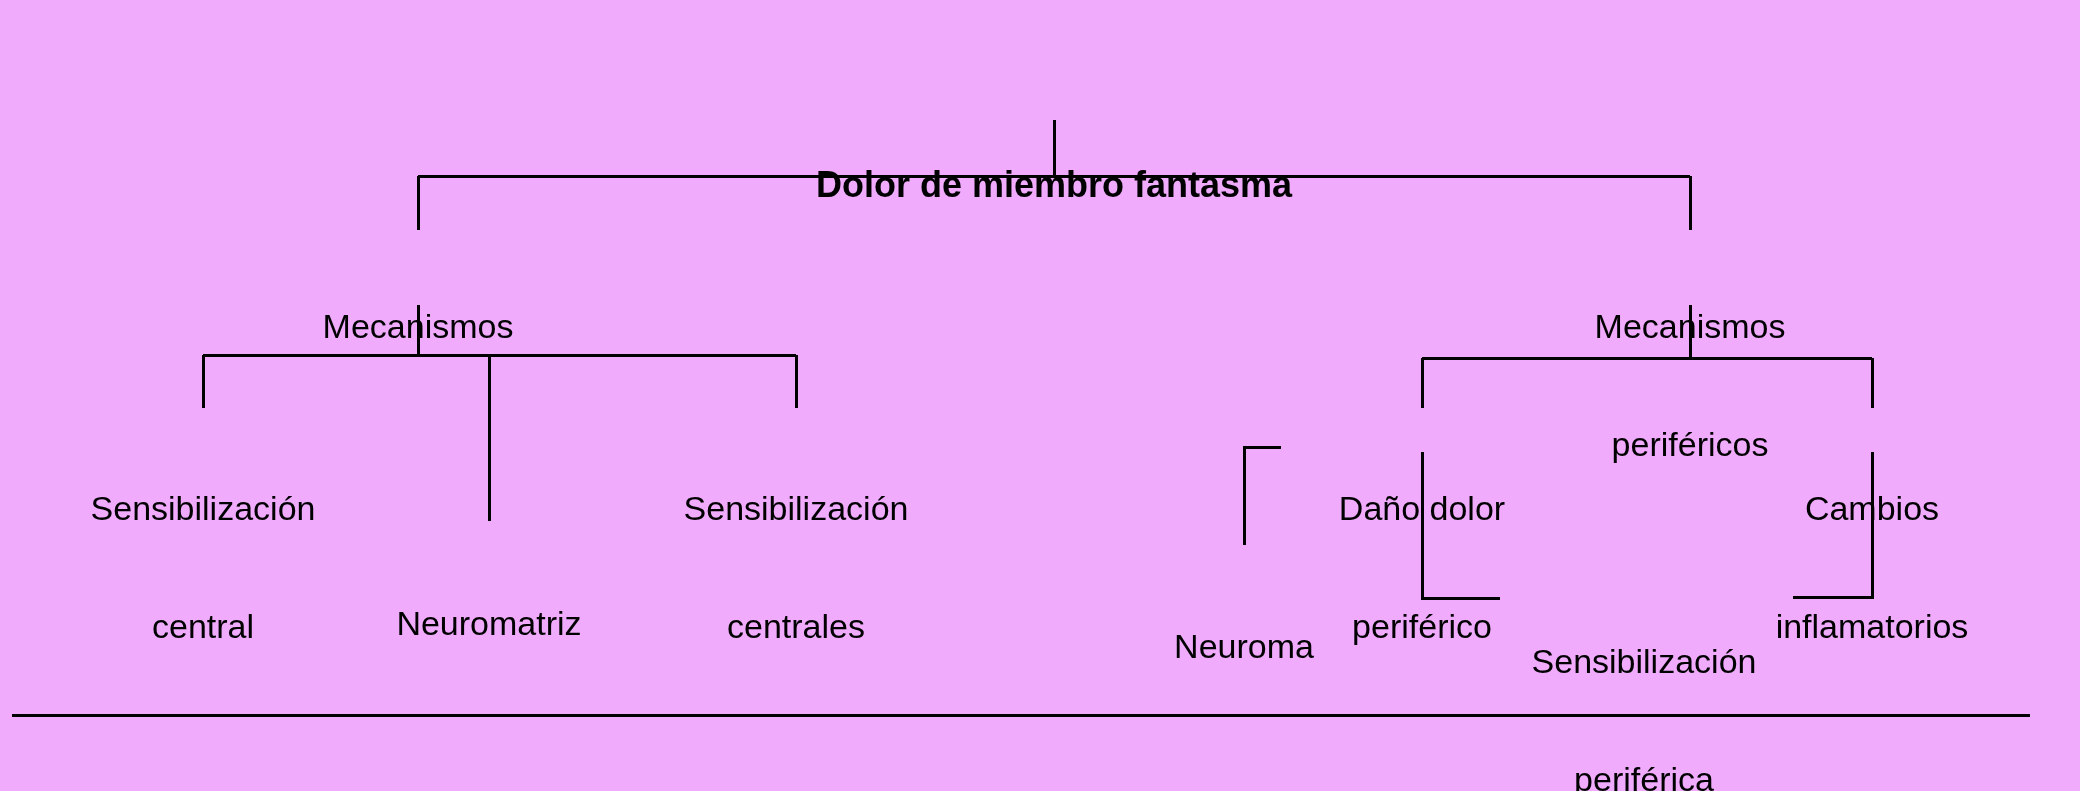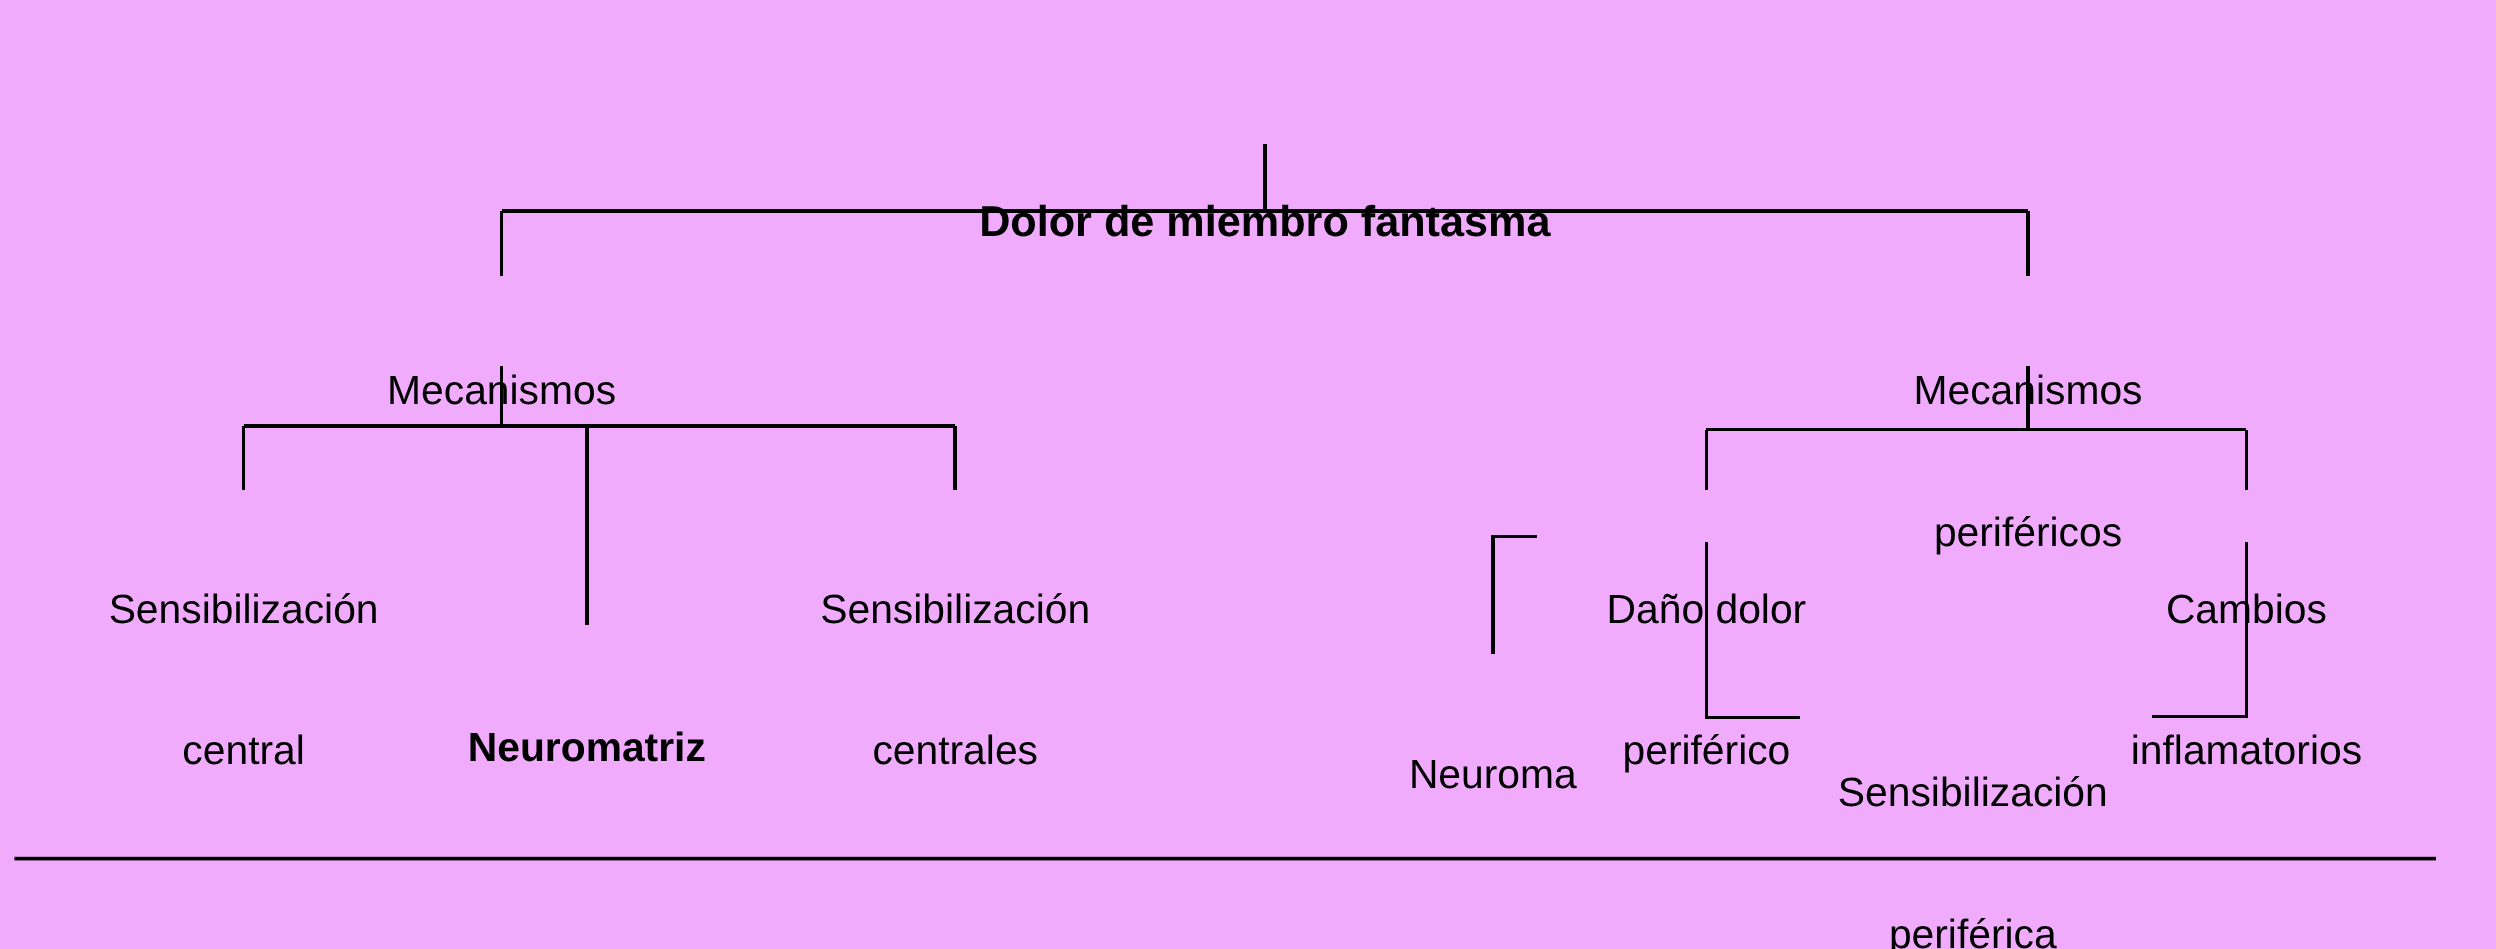--- a/index.html
+++ b/index.html
@@ -125,21 +125,21 @@
 
     <div class="node" style="left:218px; top:228px; width:400px;">
       <span class="node-line">Mecanismos</span>
     </div>
 
     <div class="node" style="left:23px; top:410px; width:360px;">
       <span class="node-line">Sensibilización</span>
       <span class="node-line">central</span>
     </div>
 
-    <div class="node" style="left:309px; top:525px; width:360px;font-weight:bold;">
+    <div class="node" style="left:309px; top:525px; width:360px;">
       <span class="node-line">Neuromatriz</span>
     </div>
 
     <div class="node" style="left:616px; top:410px; width:360px;">
       <span class="node-line">Sensibilización</span>
       <span class="node-line">centrales</span>
     </div>
 
     <div class="node" style="left:1490px; top:228px; width:400px;">
       <span class="node-line">Mecanismos</span>

